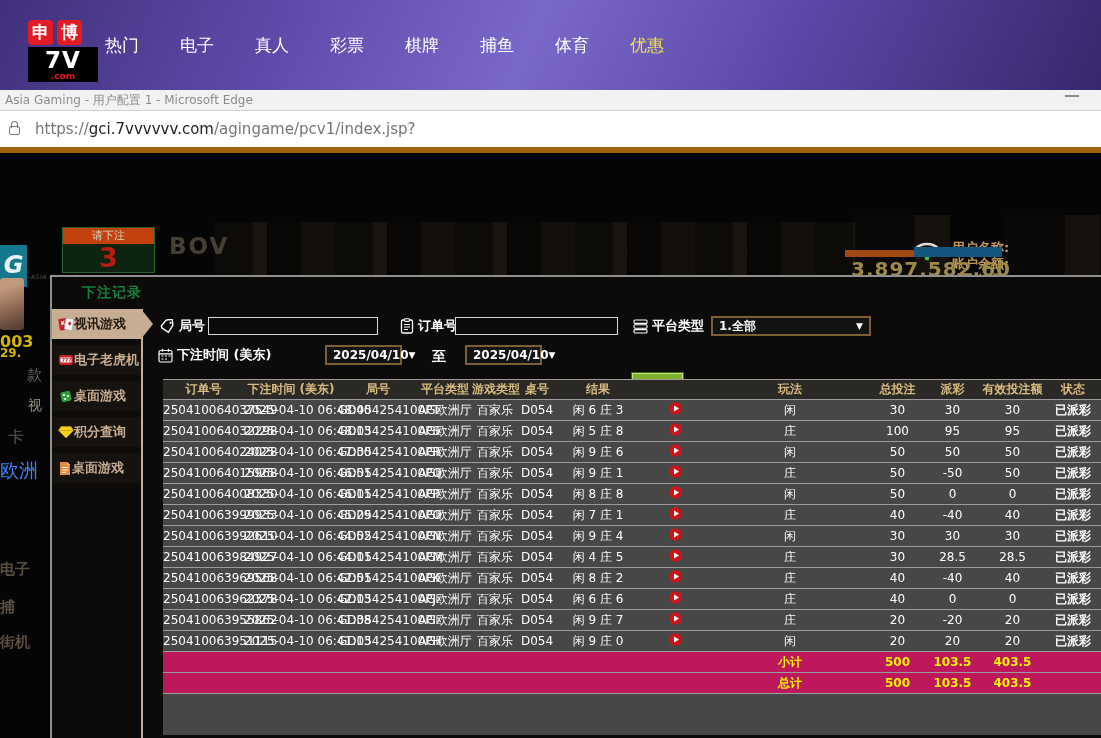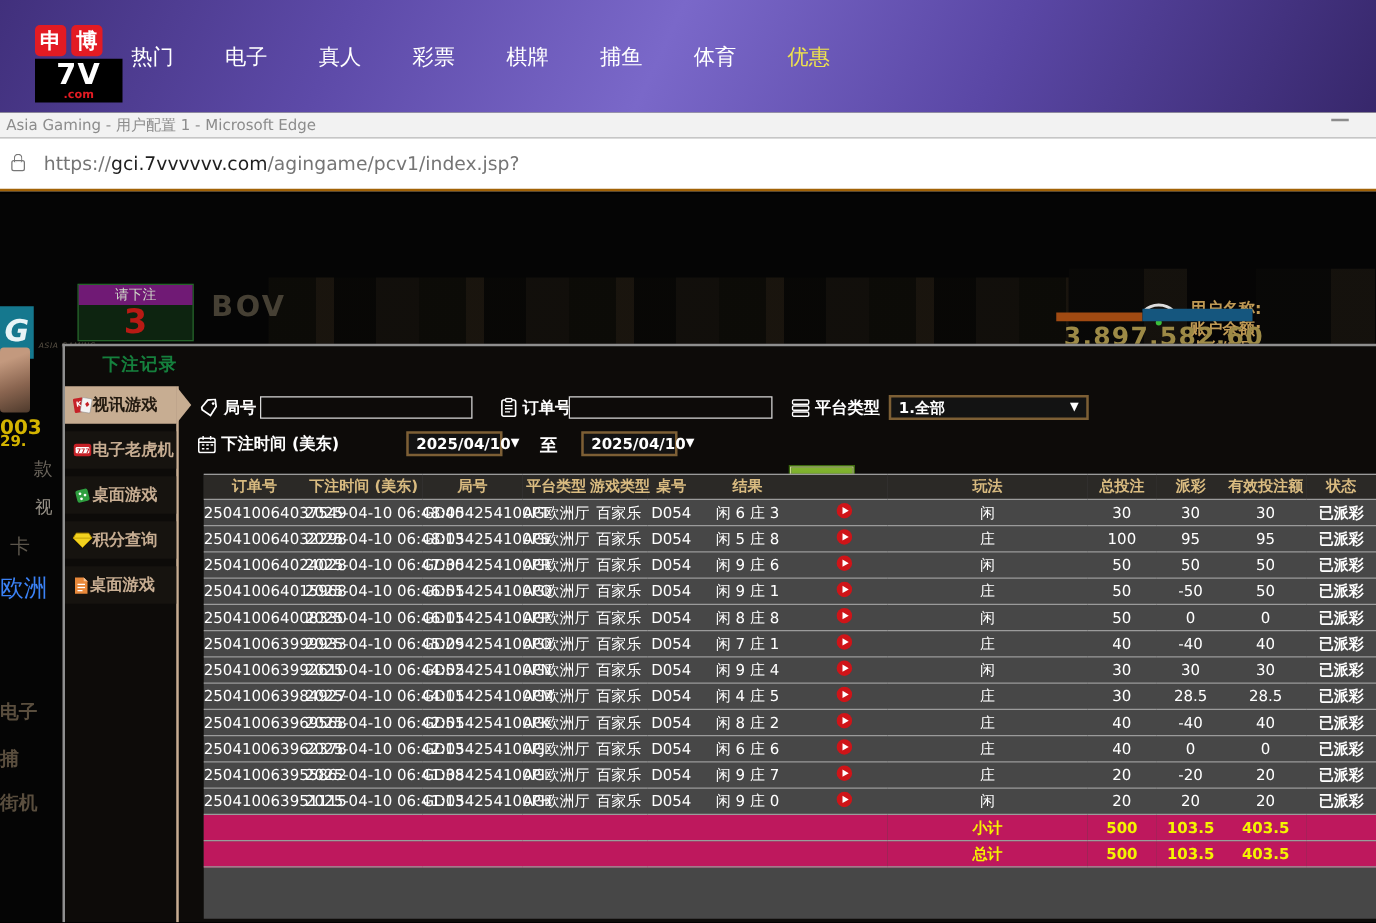--- a/index.html
+++ b/index.html
@@ -22,40 +22,40 @@
   .nav-item.accent { color:#f0e44c; }
 
   
   .titlebar { position:absolute; left:0; top:90px; width:1101px; height:20px; background:#f2f2f2;
     display:flex; align-items:center; }
   .titlebar-text { color:#8c8c8c; font-size:12px; padding-left:5px; }
   .minimize { position:absolute; right:22px; top:5px; width:14px; height:2px; background:#8c8c8c; cursor:pointer; }
 
   
   .addressbar { position:absolute; left:0; top:110px; width:1101px; height:43px; background:#fff;
-    border-top:1px solid #d0d0d0; border-bottom:2px solid #a16207; display:flex; align-items:center; }
+    border-top:1px solid #d0d0d0; border-bottom:6px solid #a16207; display:flex; align-items:center; }
   .lock { width:11px; height:9px; border:1.5px solid #777; border-radius:2px; position:relative; margin:3px 0 0 9px; }
   .lock:before { content:''; position:absolute; top:-6px; left:1px; width:5px; height:6px;
     border:1.5px solid #777; border-bottom:none; border-radius:4px 4px 0 0; }
   .url { font-size:15px; margin-left:15px; white-space:nowrap; }
   .url .gray { color:#757575; }
   .url .dark { color:#1f1f1f; }
 
   
   .backdrop { position:absolute; left:0; top:155px; width:1101px; height:583px; background:#050505; }
   .bg-strips { position:absolute; left:215px; top:67px; width:640px; height:60px; opacity:.55;
     background:repeating-linear-gradient(90deg,#121009 0 38px,#2a2115 38px 52px,#0a0906 52px 86px,#1c1710 86px 120px); }
   .bg-strips2 { position:absolute; left:855px; top:60px; width:246px; height:65px; opacity:.6;
     background:repeating-linear-gradient(90deg,#0b0a08 0 60px,#1f1a12 60px 95px,#060505 95px 150px); }
   .g-logo { position:absolute; left:0; top:90px; width:27px; height:42px; background:#15788e; color:#e8f4f6;
     font-size:24px; font-weight:bold; font-style:italic; text-align:center; line-height:40px; }
   .g-sub { position:absolute; left:31px; top:118px; color:#5d5548; font-size:6px; font-style:italic; letter-spacing:.5px; }
   .bet-box { position:absolute; left:62px; top:72px; width:93px; height:46px; background:#0d2410;
     border:1px solid #26642a; }
-  .bet-box-head { height:16px; background:#701a75; color:#cfd8c8; font-size:11px; text-align:center; line-height:15px; }
+  .bet-box-head { height:16px; background:#c2410c; color:#cfd8c8; font-size:11px; text-align:center; line-height:15px; }
   .bet-count { color:#b81a14; font-size:27px; font-weight:bold; text-align:center; line-height:28px; }
   .bov { position:absolute; left:169px; top:78px; color:#464034; font-size:23px; font-weight:bold; letter-spacing:2px; }
   .acct-labels { position:absolute; left:952px; top:85px; color:#c09a55; font-size:13px; font-weight:bold; line-height:16px; }
   .bar-orange { position:absolute; left:845px; top:95px; width:69px; height:7px; background:#a04a12; }
   .bar-blue { position:absolute; left:914px; top:92px; width:88px; height:10px; background:#15567e; }
   .balance { position:absolute; left:851px; top:102px; color:#9d8a46; font-size:20px; font-weight:bold; letter-spacing:1px; }
   .wifi { position:absolute; left:912px; top:85px; }
   .frag { position:absolute; white-space:nowrap; }
   .avatar { position:absolute; left:0; top:123px; width:24px; height:52px; border-radius:3px;
     background:linear-gradient(160deg,#c3997e 20%,#8a6550 60%,#4e3a2c); }

